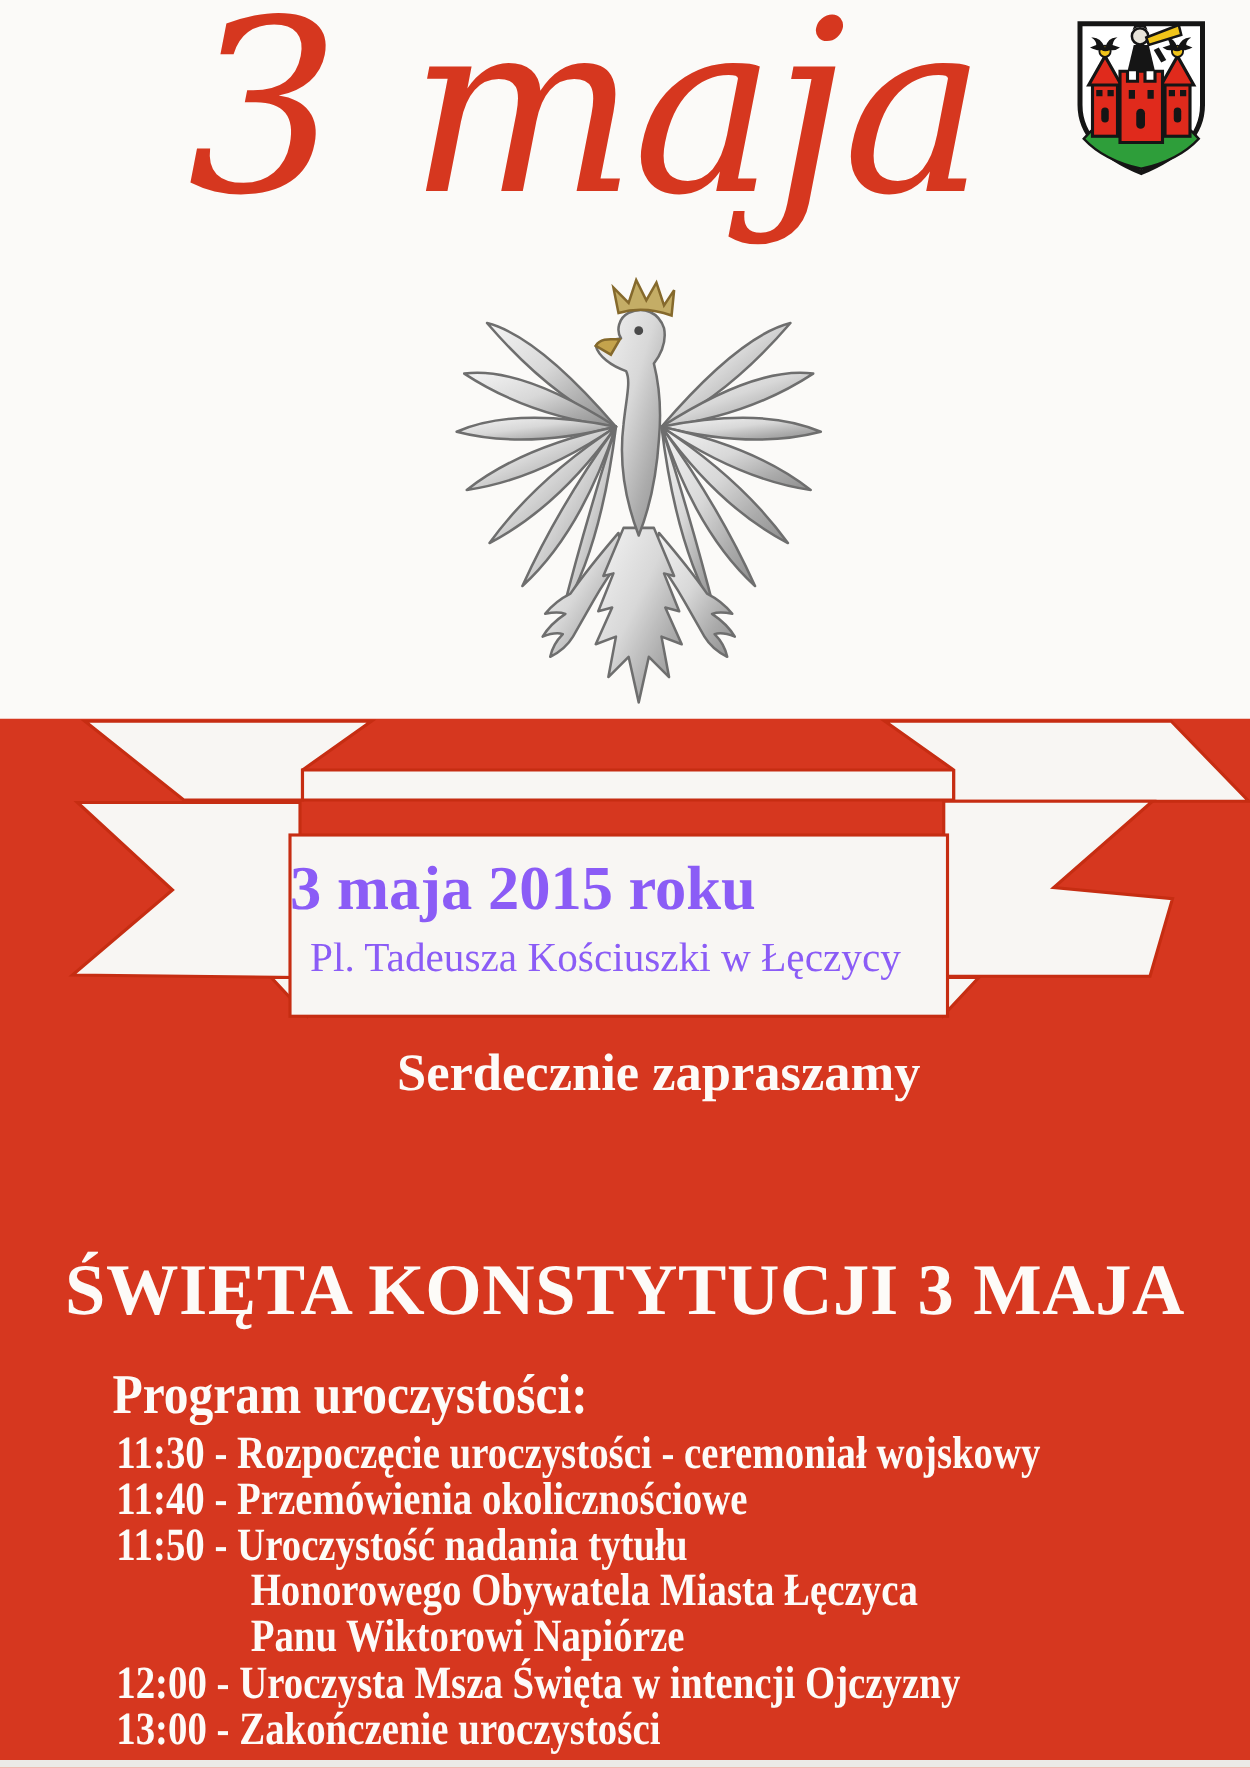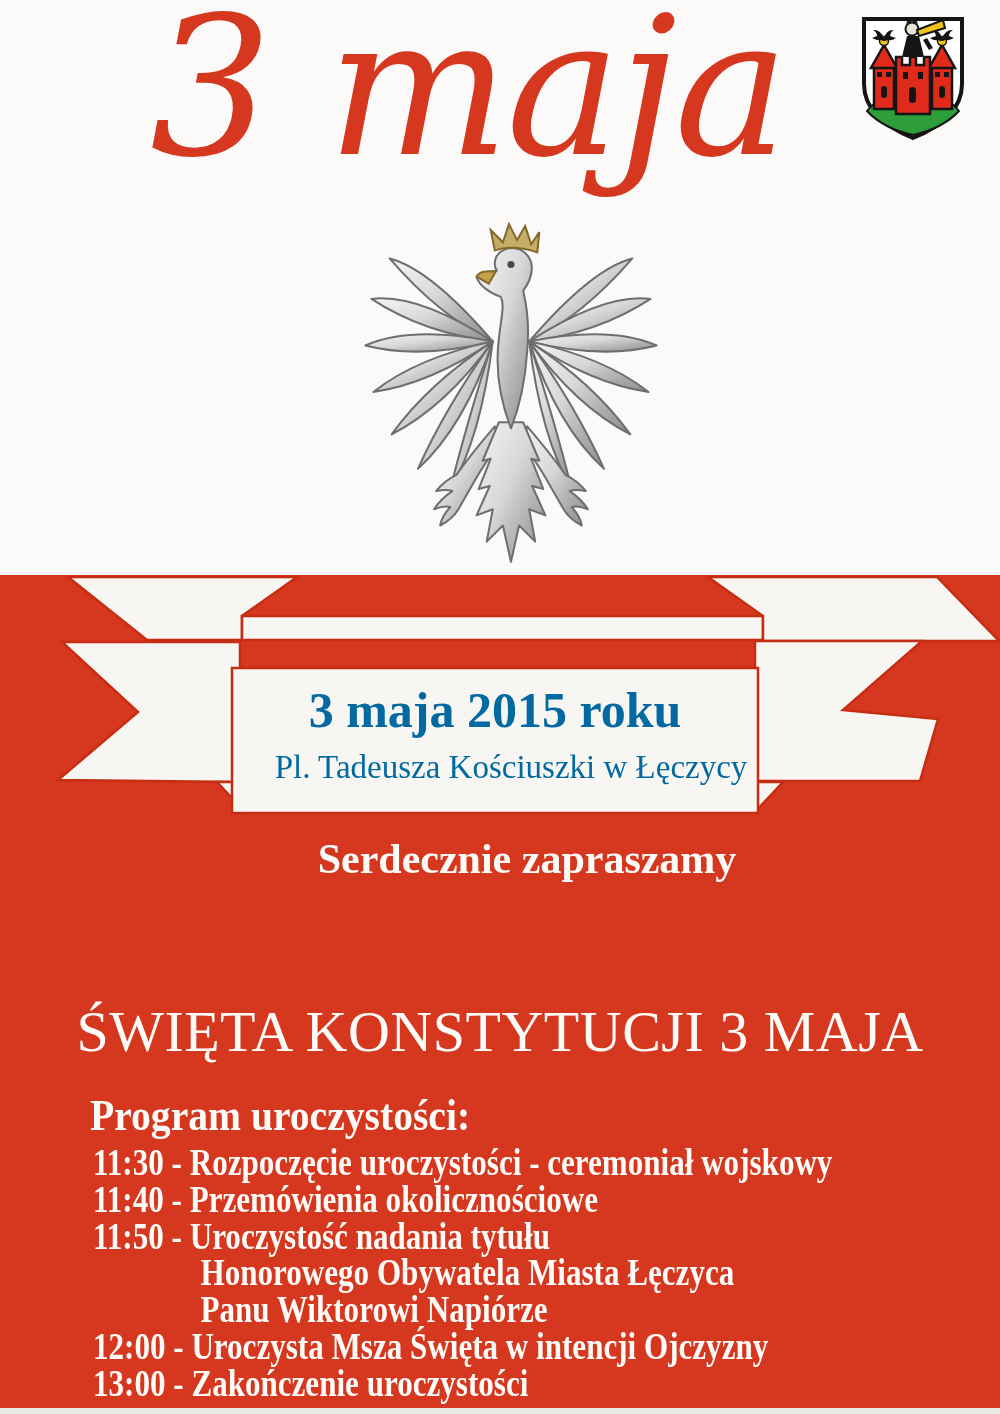--- a/index.html
+++ b/index.html
@@ -20,36 +20,36 @@
     position:absolute;left:0;top:575px;width:1000px;height:833px;
     background:#d6371f;z-index:1;
   }
   #bottom-strip{
     position:absolute;left:0;top:1408px;width:1000px;height:6px;
     background:#eceae7;z-index:2;
   }
   #ribbon-svg{left:0;top:565px;z-index:3;}
   
   .panel-text{
-    position:absolute;left:232px;width:526px;text-align:center;
-    color:#0369a1;z-index:4;white-space:nowrap;
+    position:absolute;left:232px;width:526px;
+    color:#8b5cf6;z-index:4;white-space:nowrap;
   }
   #panel-line1{top:682px;font-size:50px;font-weight:bold;line-height:56px;}
   #panel-line2{top:748px;font-size:33px;line-height:38px;padding-left:16px;}
   
   .invite{
     position:absolute;left:0;width:966px;text-align:center;
     color:#fdfbf8;font-weight:bold;z-index:4;white-space:nowrap;padding-left:44px;
   }
   #invite-1{top:836px;font-size:42px;line-height:46px;}
   #invite-2{top:884px;font-size:42px;line-height:42px;}
   #invite-3{top:926px;font-size:43px;line-height:46px;letter-spacing:1px;}
   #main-heading{
     position:absolute;left:0;top:1000px;width:1000px;text-align:center;
-    color:#fdfbf8;font-weight:normal;font-size:58px;line-height:64px;
+    color:#fdfbf8;font-weight:bold;font-size:58px;line-height:64px;
     letter-spacing:0.5px;z-index:4;white-space:nowrap;
   }
   #program-label{
     position:absolute;left:90px;top:1090px;
     color:#fdfbf8;font-weight:bold;font-size:45px;line-height:50px;
     transform:scaleX(0.88);transform-origin:left top;
     z-index:4;white-space:nowrap;
   }
   #program-lines{
     position:absolute;left:93px;top:1145px;width:1120px;

